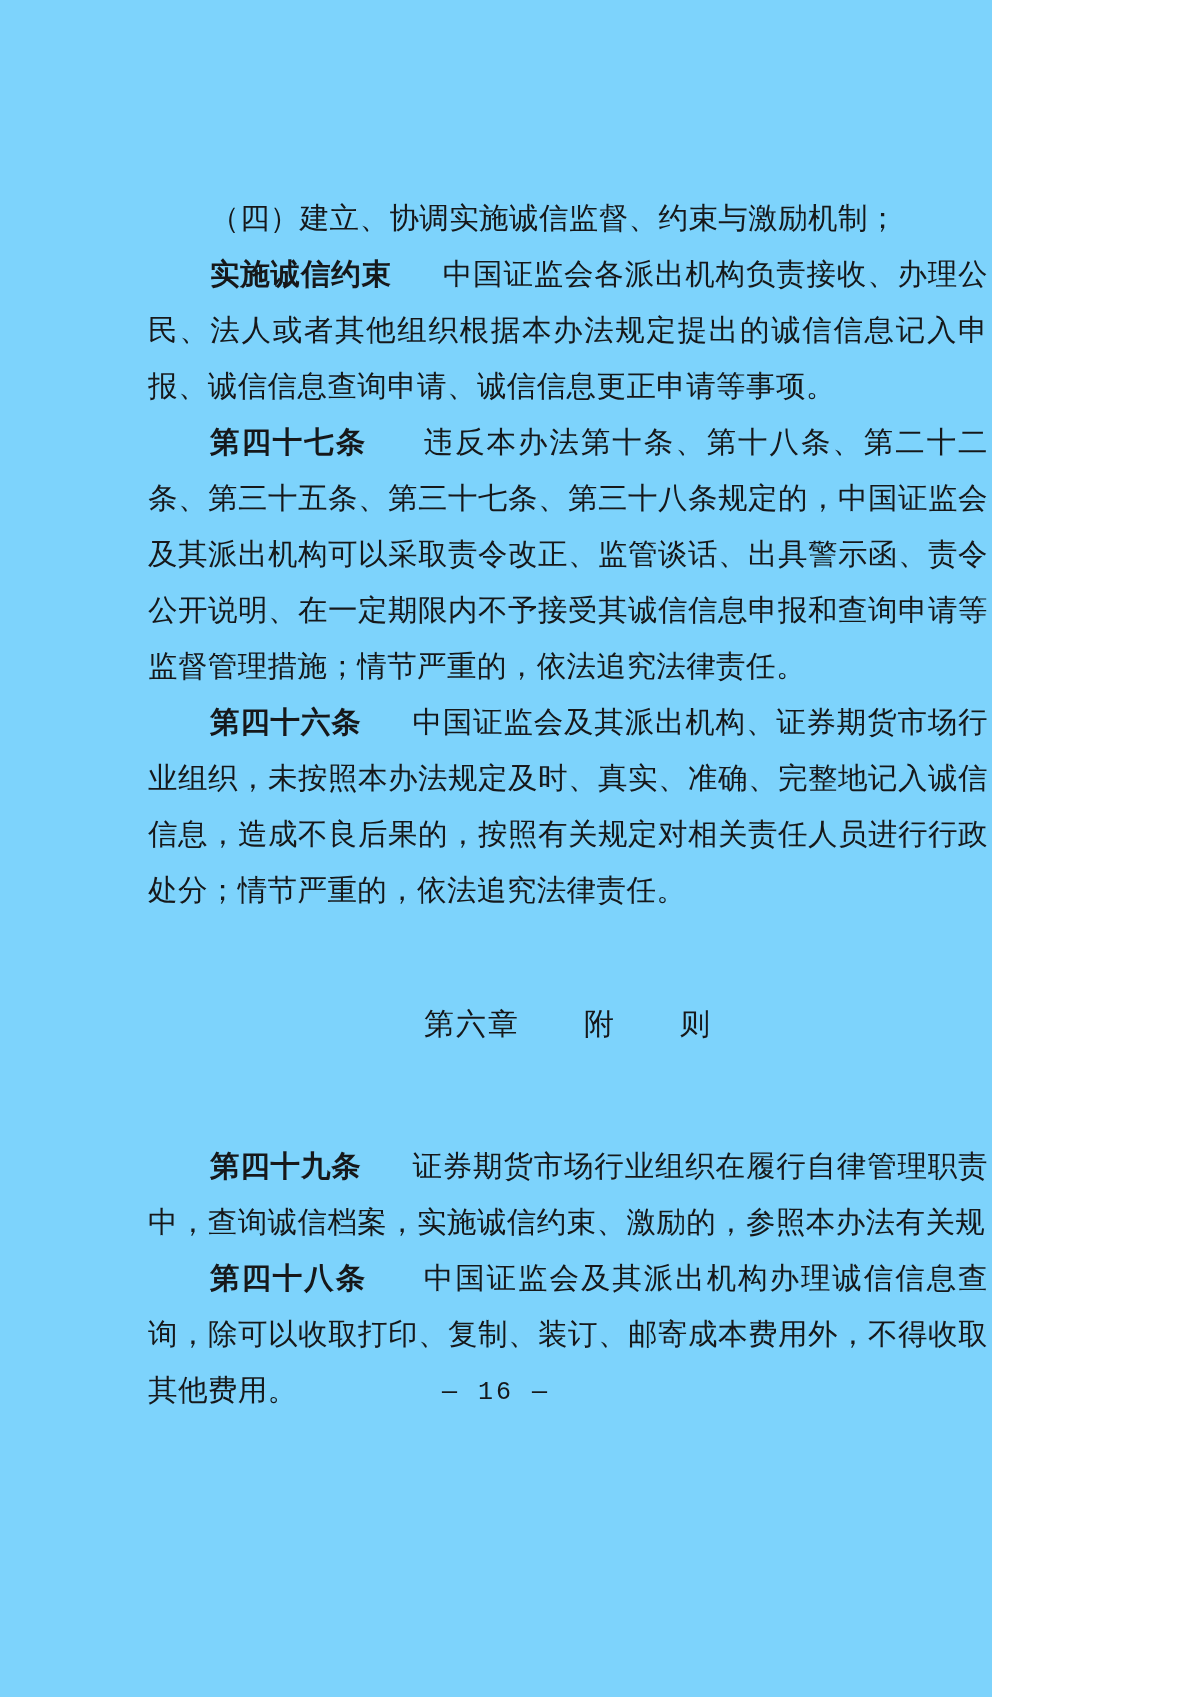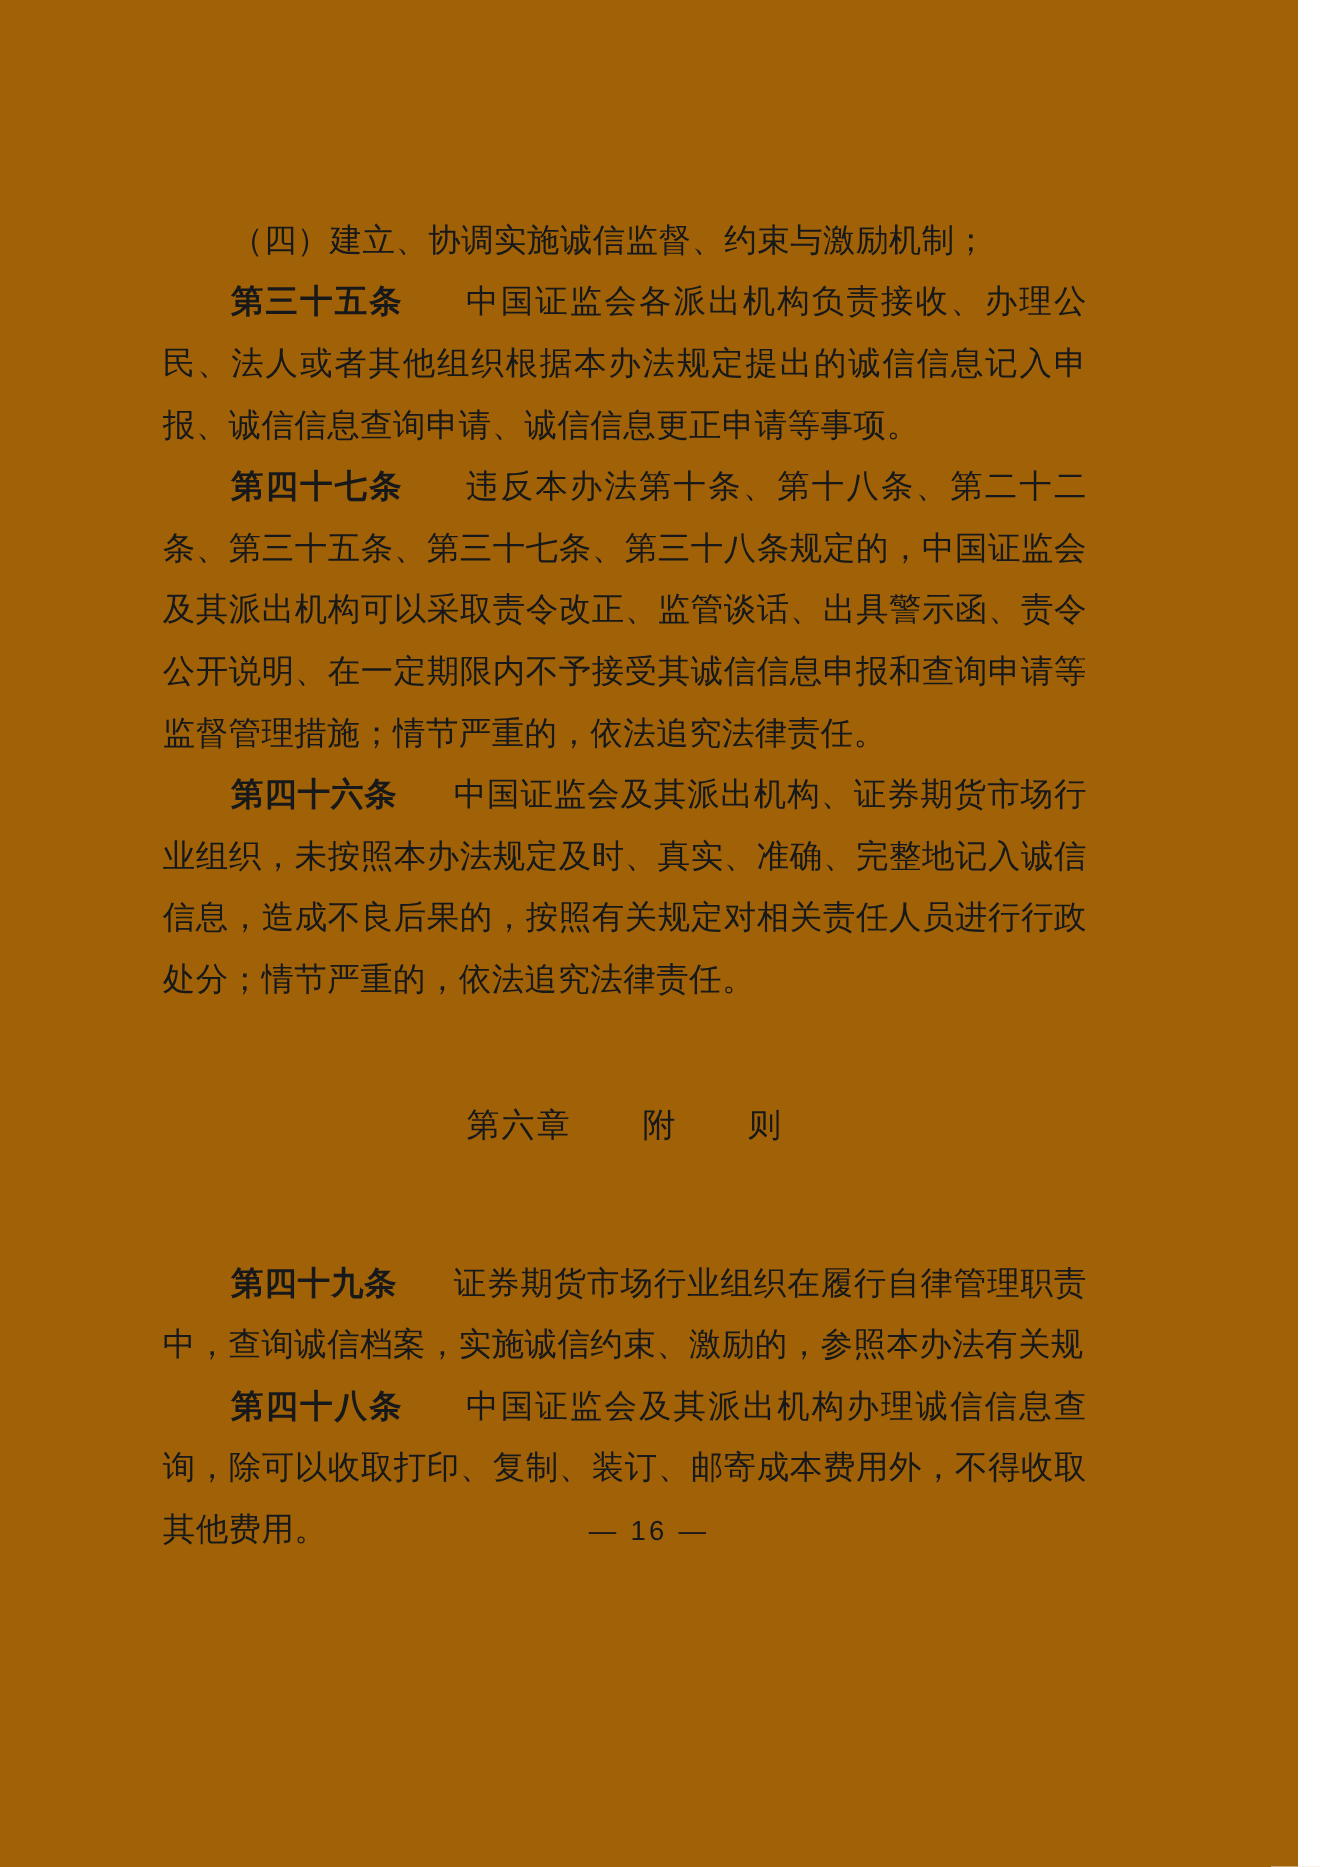--- a/index.html
+++ b/index.html
@@ -2,23 +2,23 @@
 <html><head>
 <meta charset="utf-8">
 <style>
   html, body {
     margin: 0;
     padding: 0;
     background: #ffffff;
   }
   .page {
     position: relative;
-    width: 1180px;
+    width: 992px;
     height: 1697px;
-    background: #a16207;
+    background: #7dd3fc;
     font-family: "DejaVu Serif", serif;
     color: #1a1a1a;
     box-sizing: border-box;
     overflow: hidden;
   }
   .content {
     position: absolute;
     left: 148px;
     top: 190px;
     width: 840px;
@@ -55,40 +55,40 @@
   }
   .footer {
     position: absolute;
     left: 0;
     right: 0;
     top: 1378px;
     text-align: center;
     font-size: 25px;
     letter-spacing: 3px;
     color: #16181a;
-    font-family: Liberation Sans, sans-serif;
+    font-family: Liberation Mono, monospace;
   }
   .nowrap-head {
     white-space: nowrap;
   }
 </style>
 </head>
 <body>
 
 <div class="page">
 
   <div class="content">
 
     <p class="para indent">
       <span>（四）建立、协调实施诚信监督、约束与激励机制；</span>
     </p>
 
 
     <p class="para indent">
-      <span class="article-head nowrap-head">第三十五条</span>
+      <span class="article-head nowrap-head">实施诚信约束</span>
       <span>&nbsp;&nbsp;&nbsp;</span>
       <span>中国证监会各派出机构负责接收、办理公民、法人或者其他组织根据本办法规定提出的诚信信息记入申报、诚信信息查询申请、诚信信息更正申请等事项。</span>
     </p>
 
     <p class="para indent">
       <span class="article-head nowrap-head">第四十七条</span>
       <span>&nbsp;&nbsp;&nbsp;</span>
       <span>违反本办法第十条、第十八条、第二十二条、第三十五条、第三十七条、第三十八条规定的，中国证监会及其派出机构可以采取责令改正、监管谈话、出具警示函、责令公开说明、在一定期限内不予接受其诚信信息申报和查询申请等监督管理措施；情节严重的，依法追究法律责任。</span>
     </p>
 

